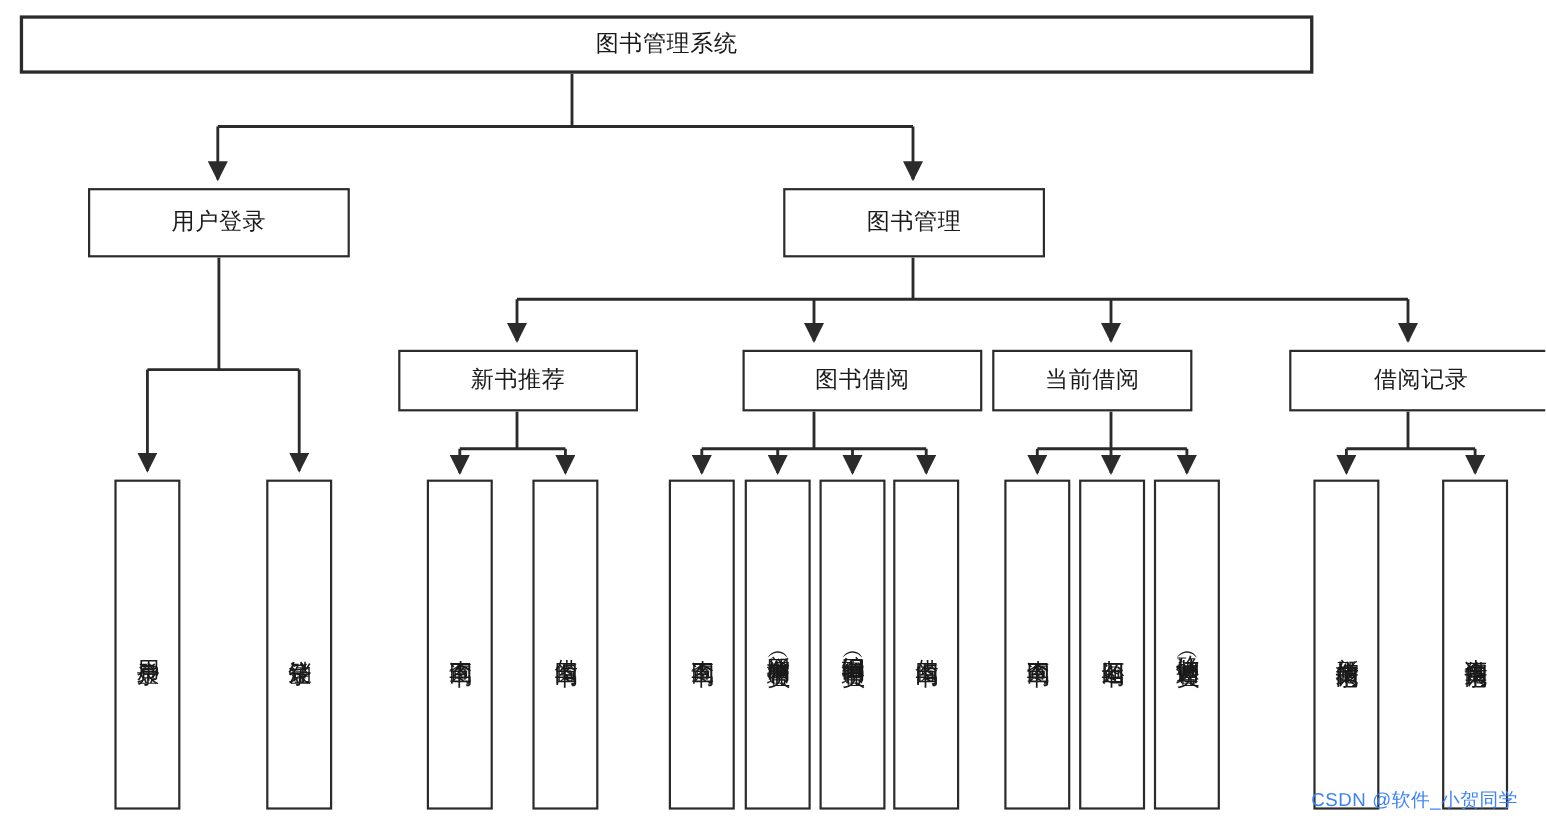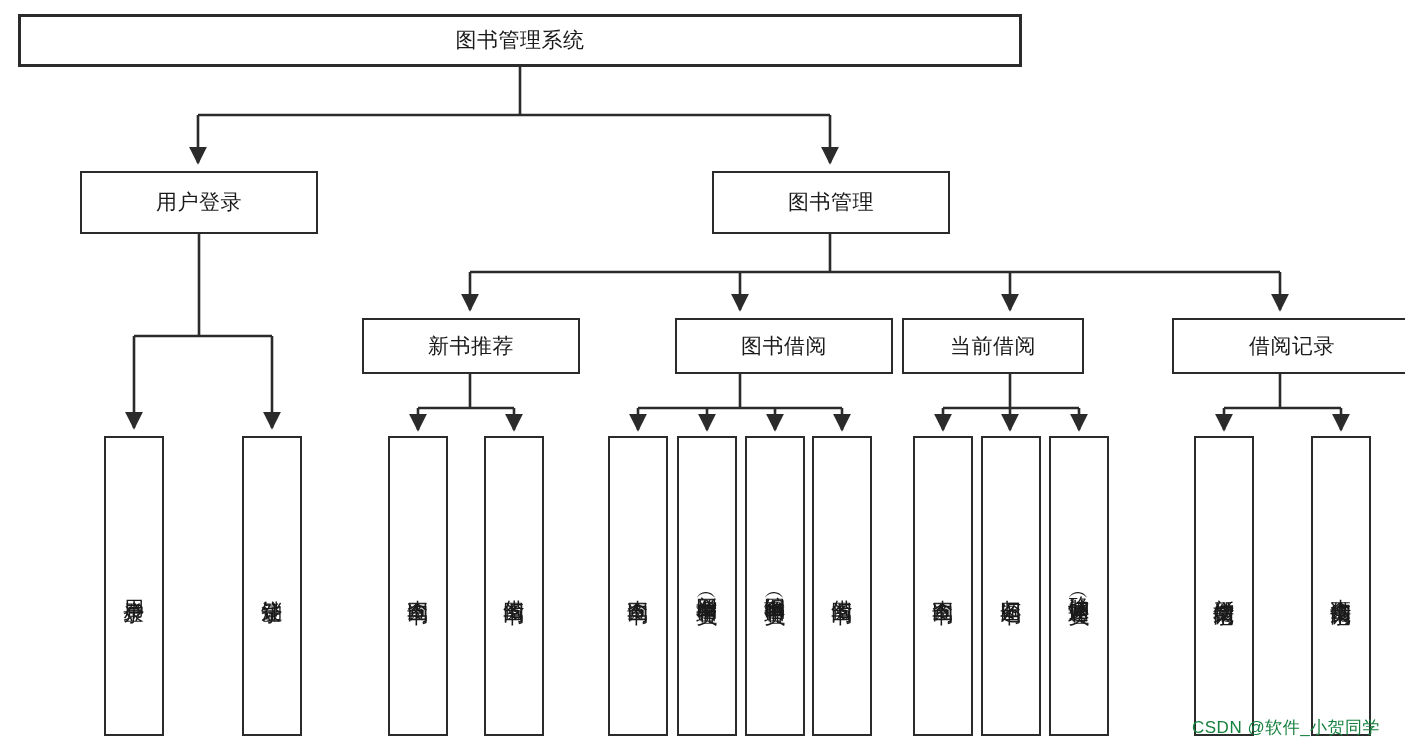--- a/index.html
+++ b/index.html
@@ -49,21 +49,21 @@
   .node.leaf .node-label {
     writing-mode: vertical-rl;
     text-orientation: upright;
     font-size: 21px;
     line-height: 1.22;
     letter-spacing: 1.5px;
     white-space: normal;
   }
   #watermark {
     position: absolute;
-    color: #15803d;
+    color: #3b82f6;
     font-size: 17px;
     letter-spacing: 0.5px;
     white-space: nowrap;
     z-index: 3;
     user-select: none;
   }
 </style>
 </head>
 <body>
 
@@ -112,21 +112,21 @@
       <path d="M 1010 408 L 1010 430" marker-end="url(#arrow)"></path>
       <path d="M 1079 408 L 1079 430" marker-end="url(#arrow)"></path>
 
       <path d="M 1280 374 L 1280 408"></path>
       <path d="M 1224 408 L 1341 408"></path>
       <path d="M 1224 408 L 1224 430" marker-end="url(#arrow)"></path>
       <path d="M 1341 408 L 1341 430" marker-end="url(#arrow)"></path>
     </g>
   </svg>
 
-  <div class="node level-0" style="left:18px; top:14px; width:1004px; height:53px;">
+  <div class="node level-0" style="left:18px; top:14px; width:1176px; height:53px;">
     <span class="node-label">图书管理系统</span>
   </div>
 
   <div class="node" style="left:80px; top:171px; width:238px; height:63px;">
     <span class="node-label">用户登录</span>
   </div>
   <div class="node" style="left:712px; top:171px; width:238px; height:63px;">
     <span class="node-label">图书管理</span>
   </div>
 

